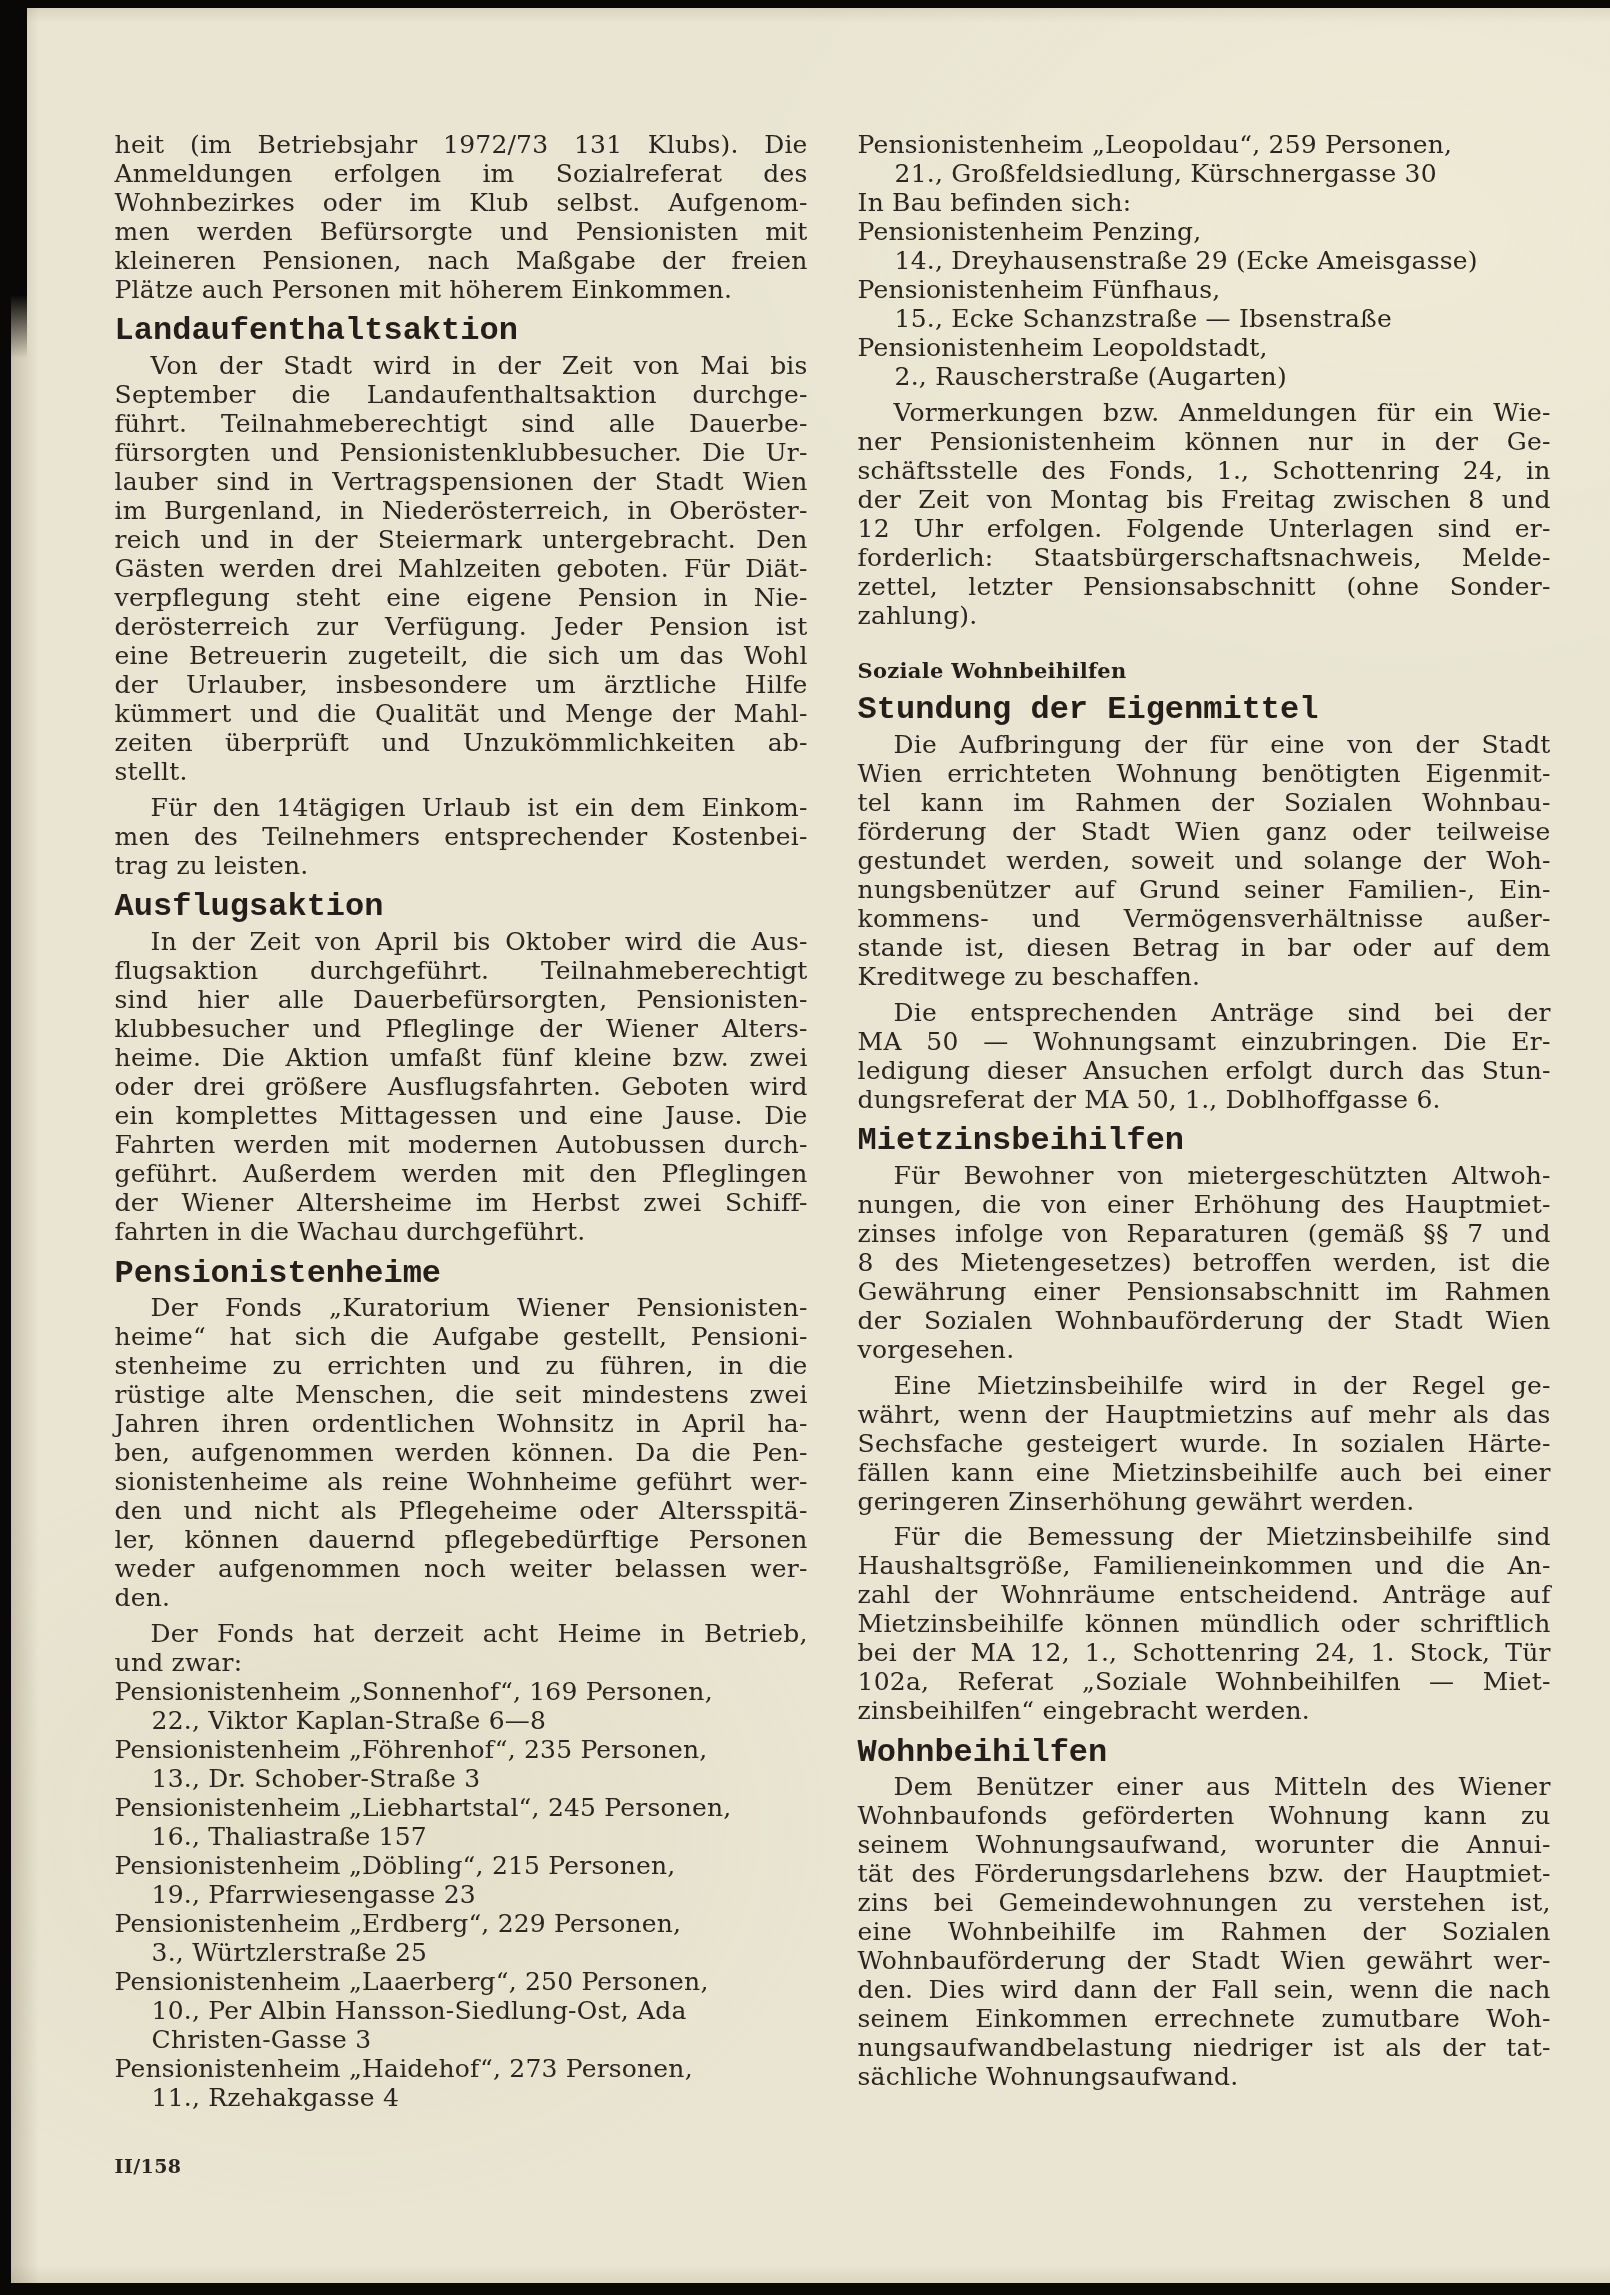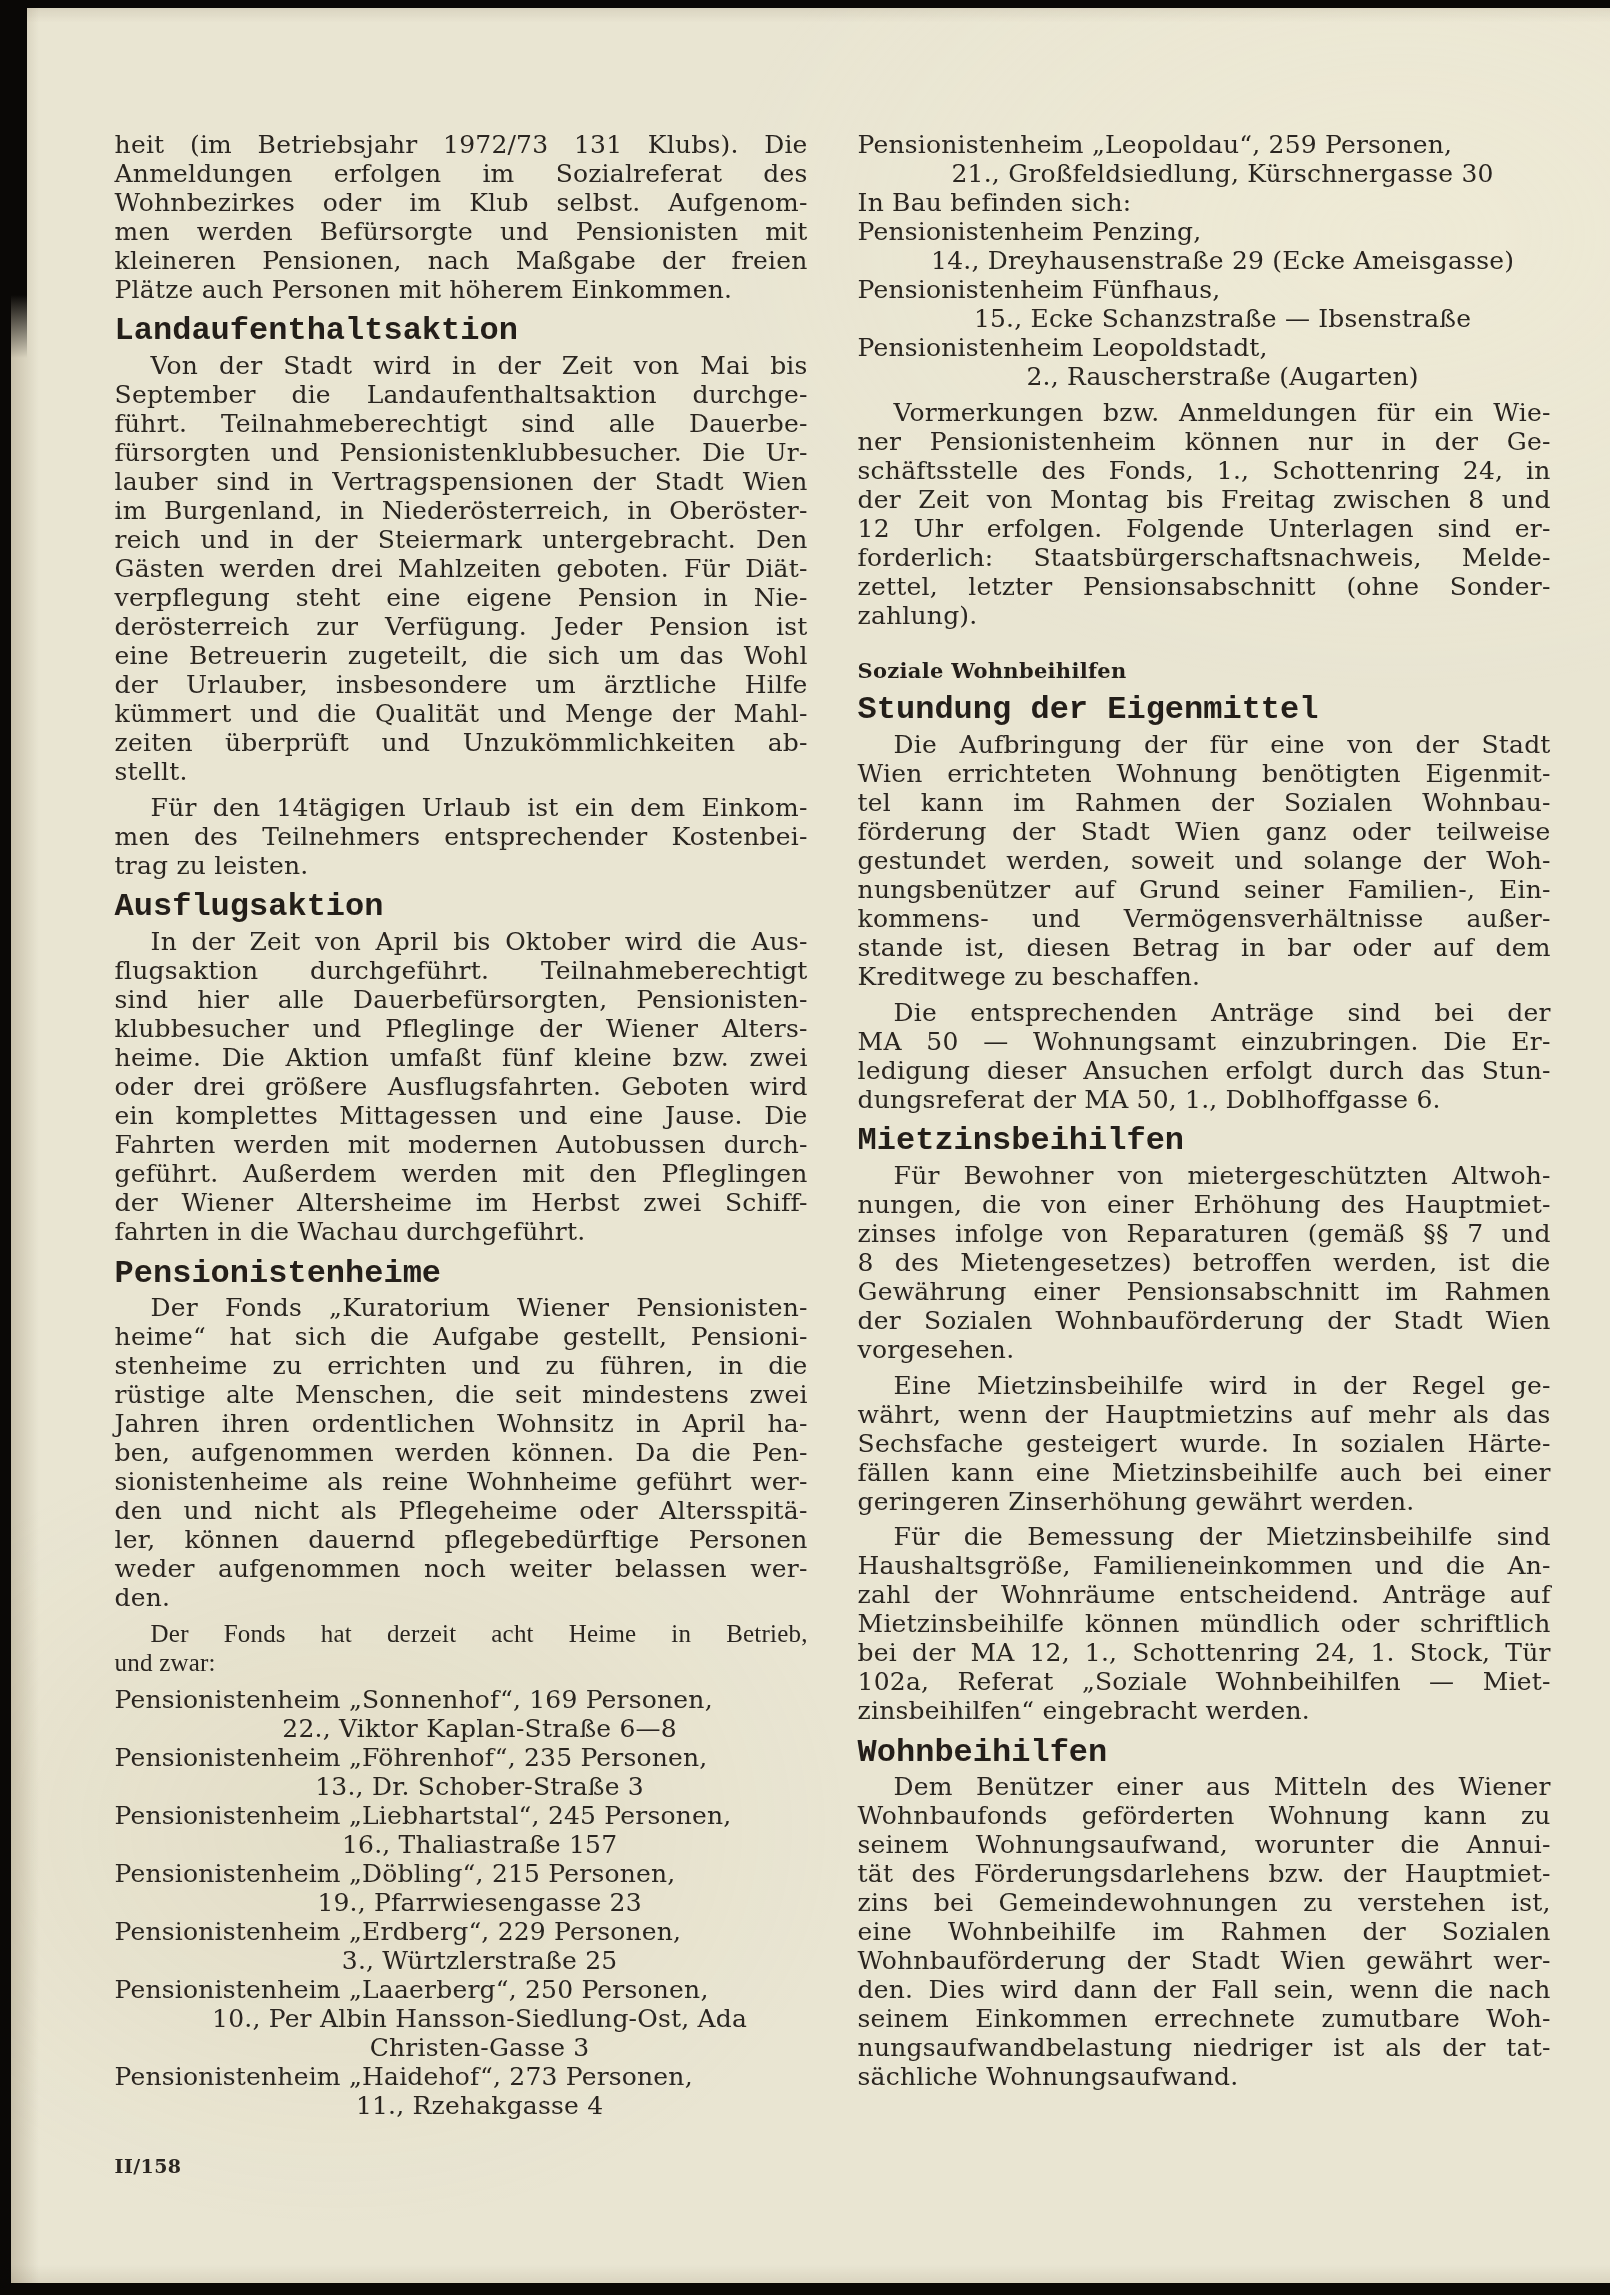--- a/index.html
+++ b/index.html
@@ -36,23 +36,23 @@
   #col-left{margin-right:50px;}
   .ln{
     font-size:25px;
     line-height:29px;
     letter-spacing:0.2px;
     white-space:normal;
   }
   .j{text-align:justify;text-align-last:justify;}
   .j.last{text-align-last:left;}
   .find{text-indent:36px;}
-  .aind{padding-left:37px;text-align:center;}
+  .aind{padding-left:37px;}
   .blk{margin:0 0 6.5px 0;}
-  .blk.snug{margin-bottom:8px;font-family:Liberation Serif, serif;}
+  .blk.snug{margin-bottom:0;}
   .blk.gap{margin-top:1px;}
   .h{font-weight:bold;color:#231e19;}
   .h.head{font-size:32px;line-height:31px;margin:11.4px 0 4.9px 0;font-family:Liberation Mono, monospace;}
   .h.head.tight{margin-top:4.9px;}
   .h.bighead{font-size:21px;line-height:39px;margin:21px 0 3.3px 0;letter-spacing:0.3px;}
   #page-number{
     position:absolute;left:104px;top:2147px;
     font-size:19px;font-weight:600;letter-spacing:0.4px;color:#2a2520;
   }
 </style>

